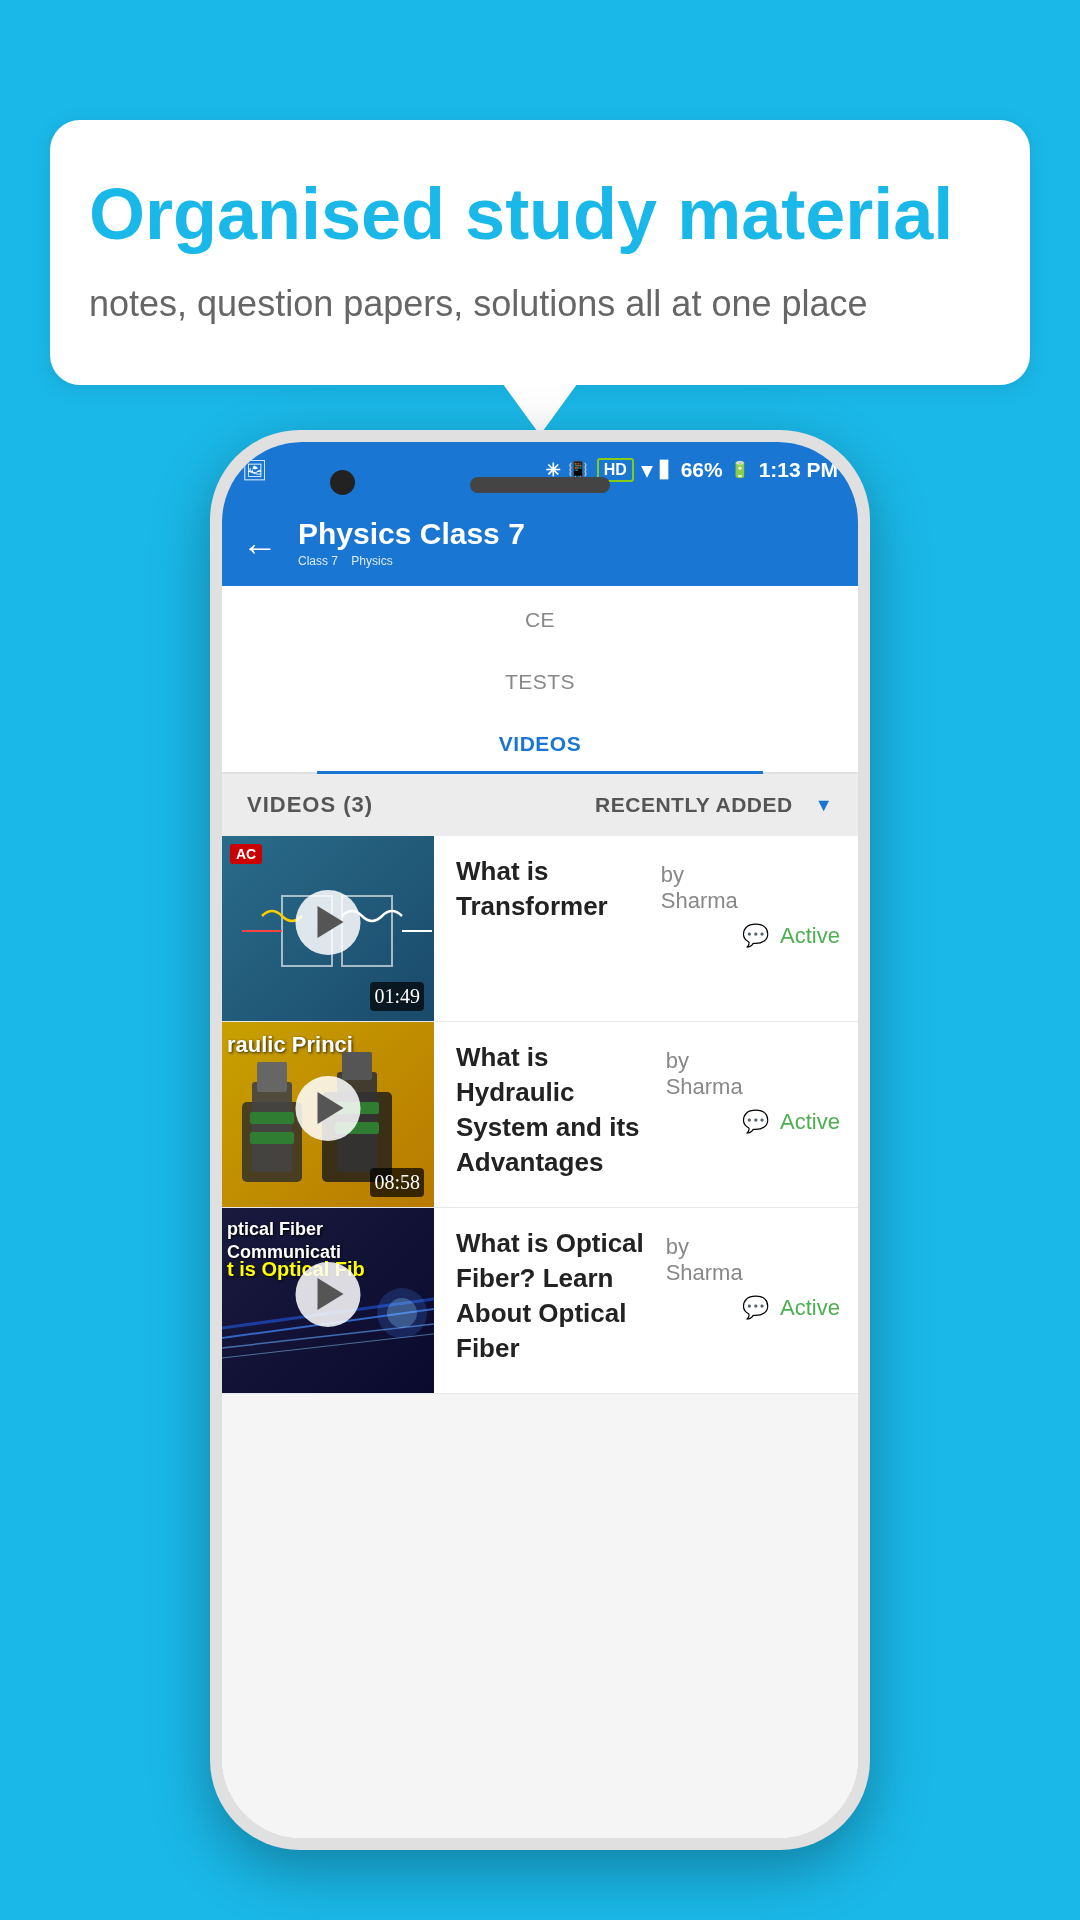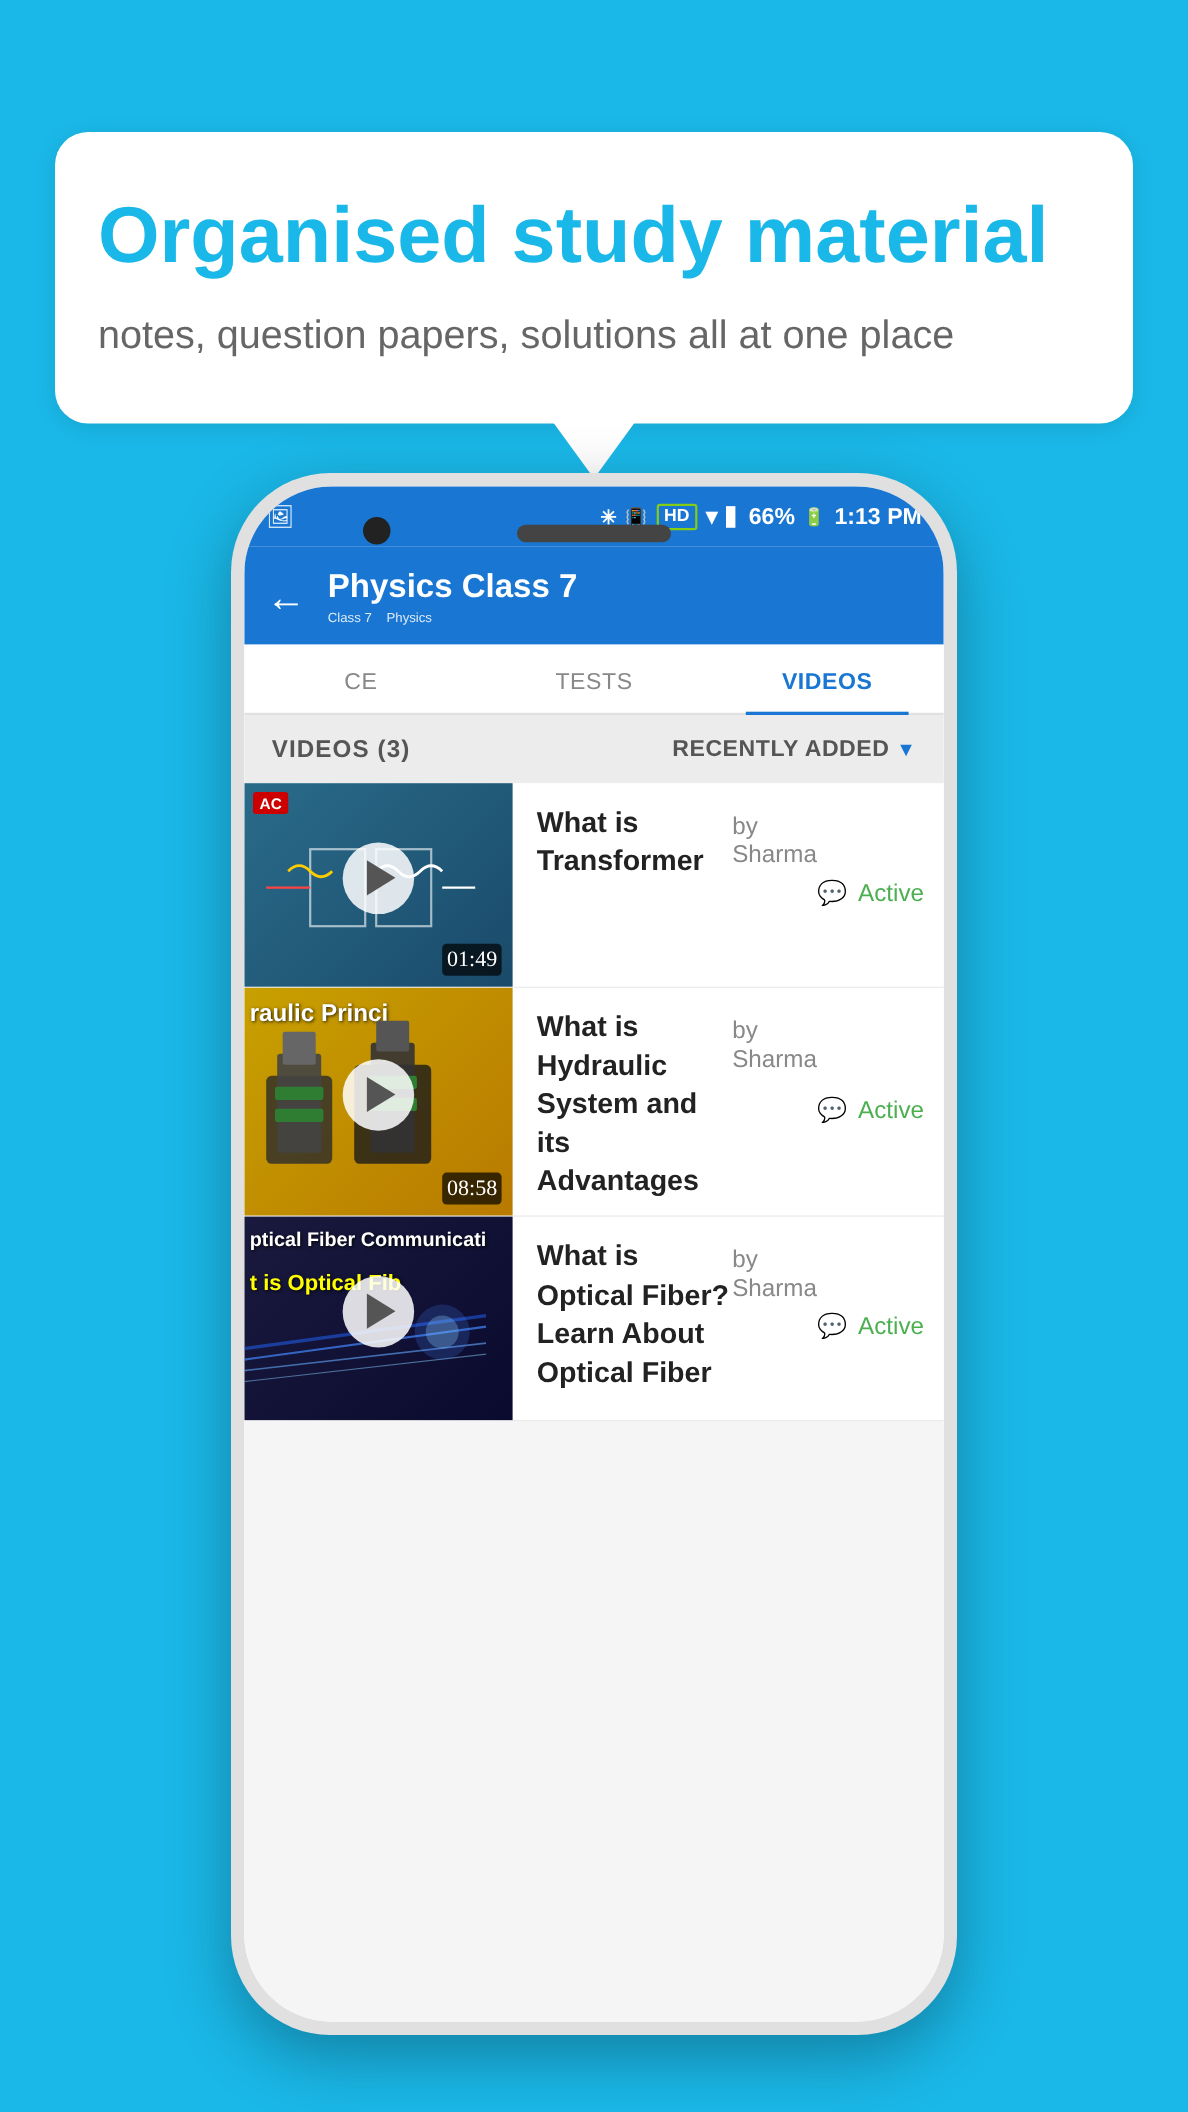--- a/index.html
+++ b/index.html
@@ -131,20 +131,21 @@
       font-size: 12px;
       margin-top: 3px;
     }
 
     
     .tabs-bar {
       width: 100%;
       background: white;
       display: flex;
       border-bottom: 2px solid #e0e0e0;
+      flex-direction: column;
     }
     .tab-item {
       flex: 1;
       text-align: center;
       padding: 22px 0 16px;
       font-size: 21px;
       color: #888;
       font-weight: 500;
       cursor: pointer;
       position: relative;
@@ -177,36 +178,36 @@
       color: #555;
       font-weight: bold;
       letter-spacing: 1px;
     }
     .sort-dropdown {
       font-size: 21px;
       color: #555;
       font-weight: bold;
       display: flex;
       align-items: center;
-      gap: 6px;
+      gap: 22px;
       letter-spacing: 0.5px;
     }
 
     
     .video-list {
       background: white;
     }
     .video-item {
       display: flex;
       align-items: stretch;
       border-bottom: 1px solid #e8e8e8;
       min-height: 185px;
     }
     .video-thumbnail {
-      width: 244px;
+      width: 212px;
       min-height: 185px;
       flex-shrink: 0;
       position: relative;
       overflow: hidden;
       background: #2a6b8a;
     }
     .thumb-bg-1 {
       background: linear-gradient(135deg, #2a6b8a 0%, #1a4a6a 100%);
     }
     .thumb-bg-2 {

